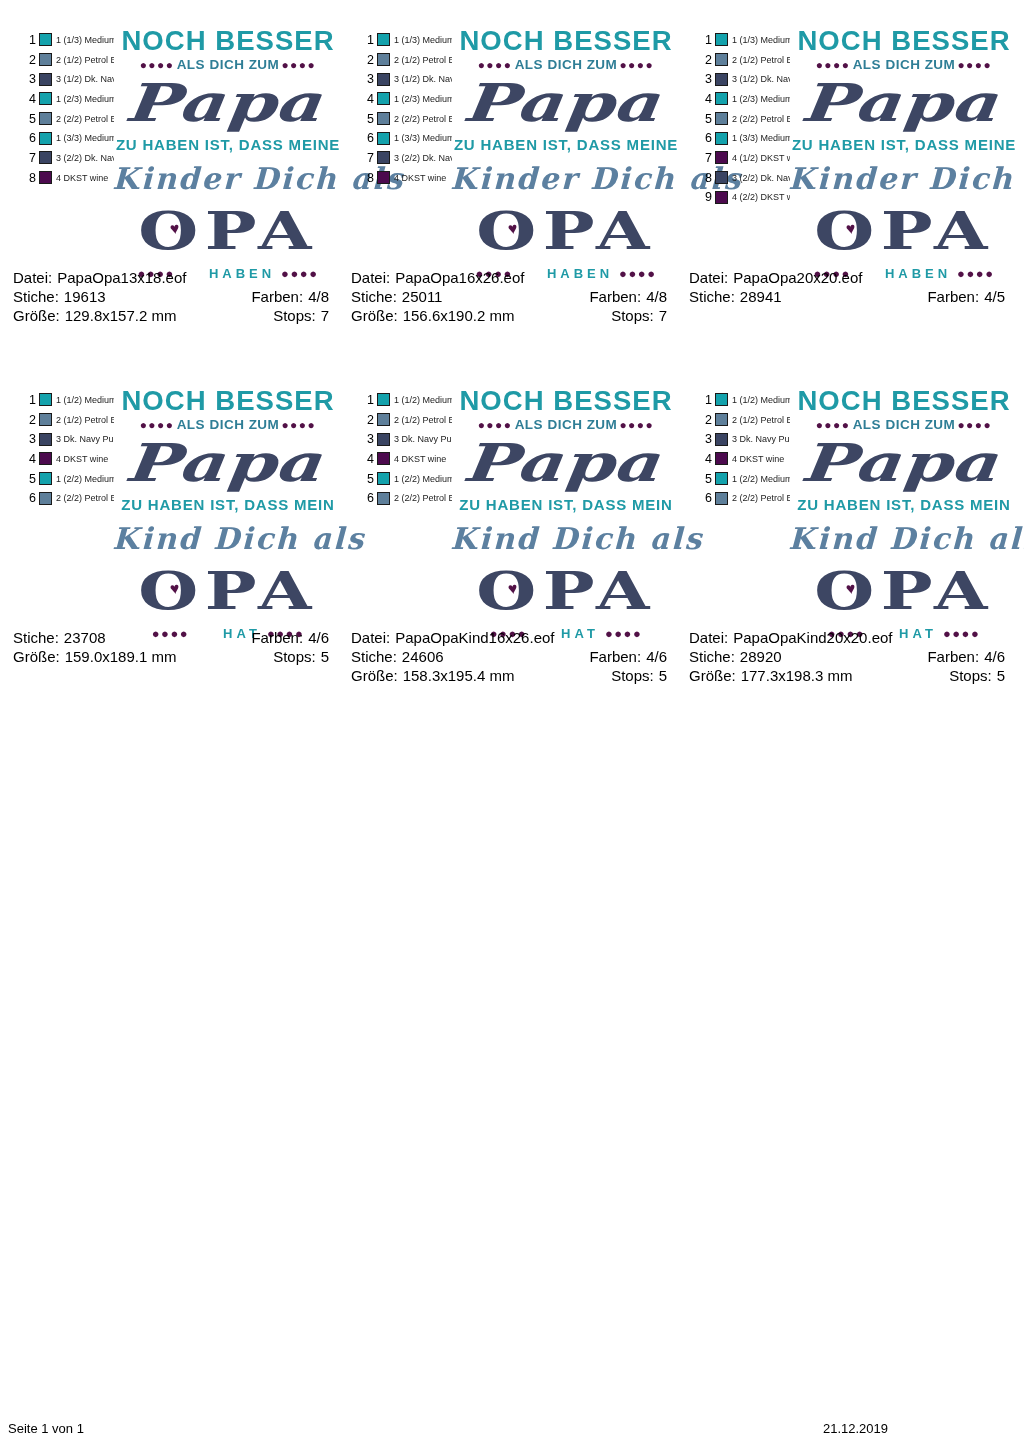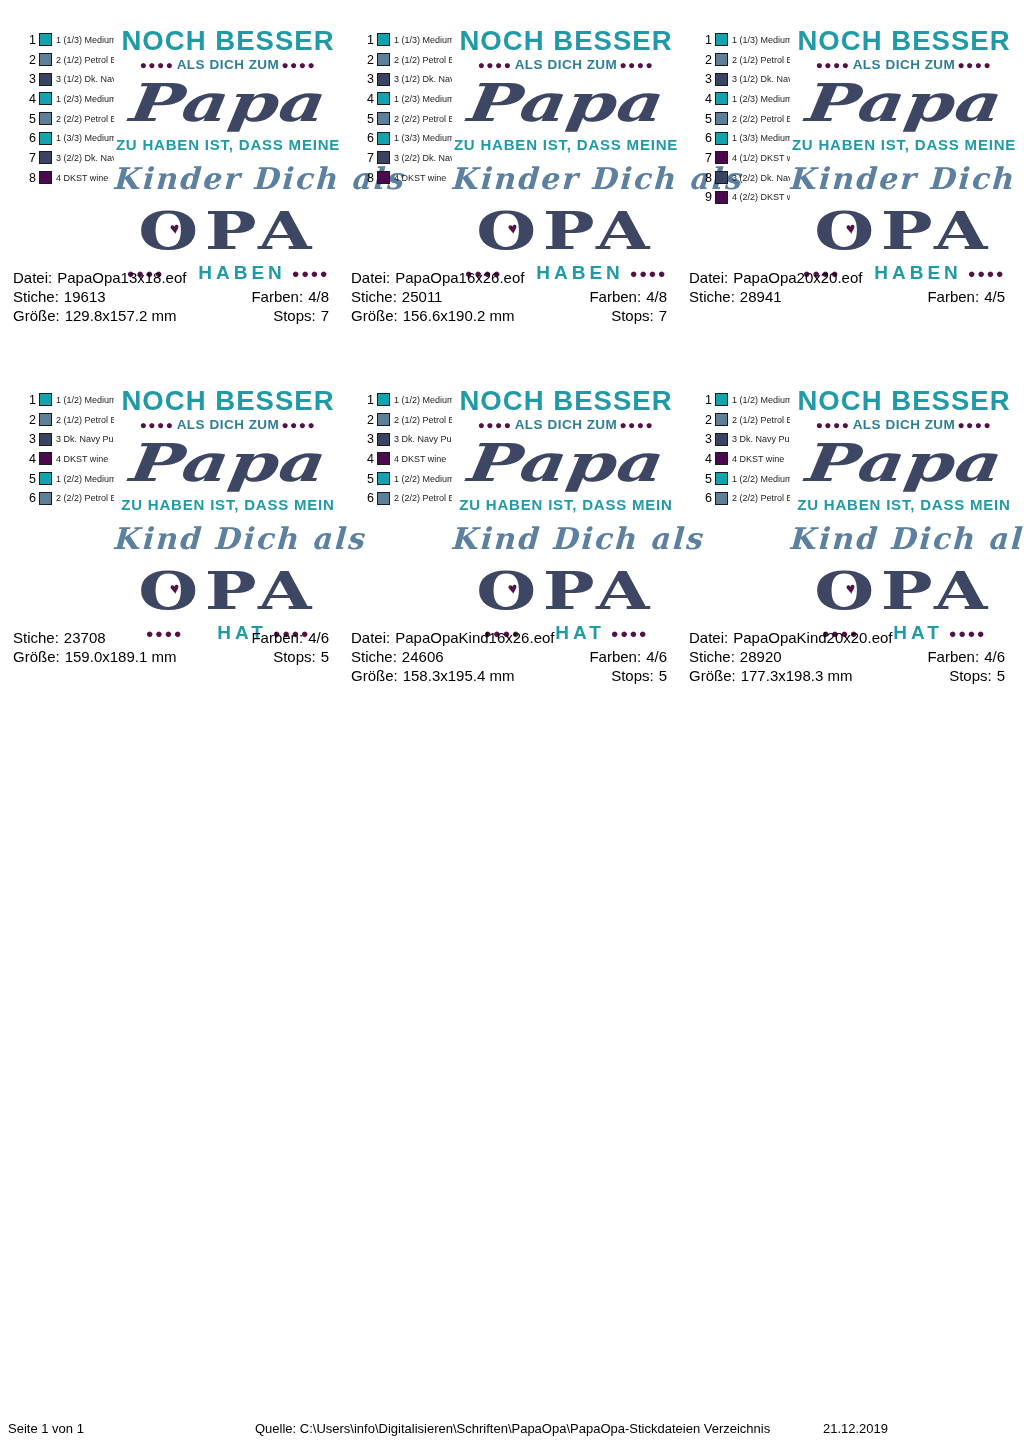--- a/index.html
+++ b/index.html
@@ -37,21 +37,21 @@
       line-height:22px;white-space:nowrap;}
   .d5{font-family:"DejaVu Serif", serif;font-style:italic;font-size:30px;font-weight:bold;
       color:var(--petrol);height:44px;line-height:42px;letter-spacing:2px;white-space:nowrap;
       transform:skewX(-4deg);}
   .d6{position:relative;height:58px;line-height:56px;}
   .opa{display:inline-block;font-family:"DejaVu Serif", serif;font-weight:bold;font-size:53px;
       color:var(--navy);letter-spacing:5px;transform:scaleX(1.3);transform-origin:center;}
   .heart{position:absolute;left:calc(50% - 58px);top:19px;font-size:16px;color:var(--wine);
       line-height:1;transform:rotate(-8deg);}
   .d7{display:flex;justify-content:center;align-items:center;gap:6px;height:22px;margin-top:2px;}
-  .d7 .txt{font-size:19px;font-weight:bold;color:var(--teal);letter-spacing:4px;margin-left:28px;}
+  .d7 .txt{font-size:13px;font-weight:bold;color:var(--teal);letter-spacing:4px;margin-left:28px;}
   .d7 .dots{font-size:13px;}
   
   .info{position:absolute;left:3px;top:240px;width:316px;font-weight:normal;font-size:15px;line-height:19px;}
   .irow{display:flex;justify-content:space-between;}
   .lbl{margin-right:5px;}
   .pair{white-space:nowrap;}
   
   .footer{position:absolute;left:0;top:1421px;width:896px;height:18px;font-size:13px;color:#000;}
   .footer .pg{position:absolute;left:8px;}
   .footer .src{position:absolute;left:255px;}
@@ -491,15 +491,14 @@
     </div>
     <div class="irow">
       <span class="pair"><span class="lbl">Größe:</span><span>177.3x198.3 mm</span></span>
       <span class="pair"><span class="lbl">Stops:</span><span>5</span></span>
     </div>
   </div>
 </section>
 
 <footer class="footer">
   <span class="pg">Seite 1 von 1</span>
-  <span class="src">Quelle: C:\Users\info\Digitalisieren\Schriften\PapaOpa\PapaOpa-Stickdateien Verzeichnis</span>
   <span class="dt">21.12.2019</span>
 </footer>
 
 </body></html>

